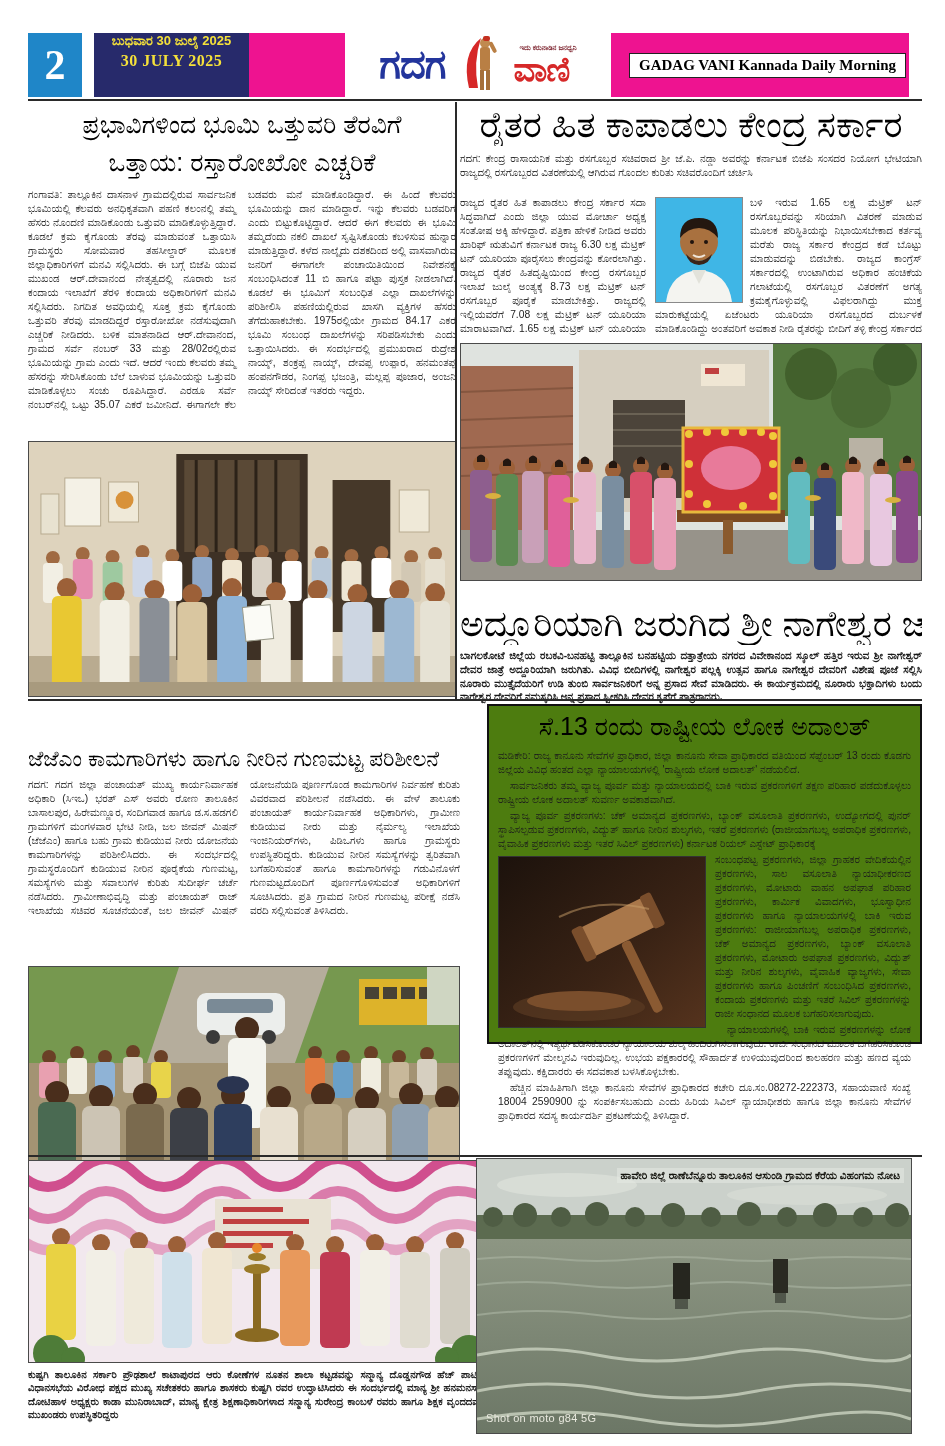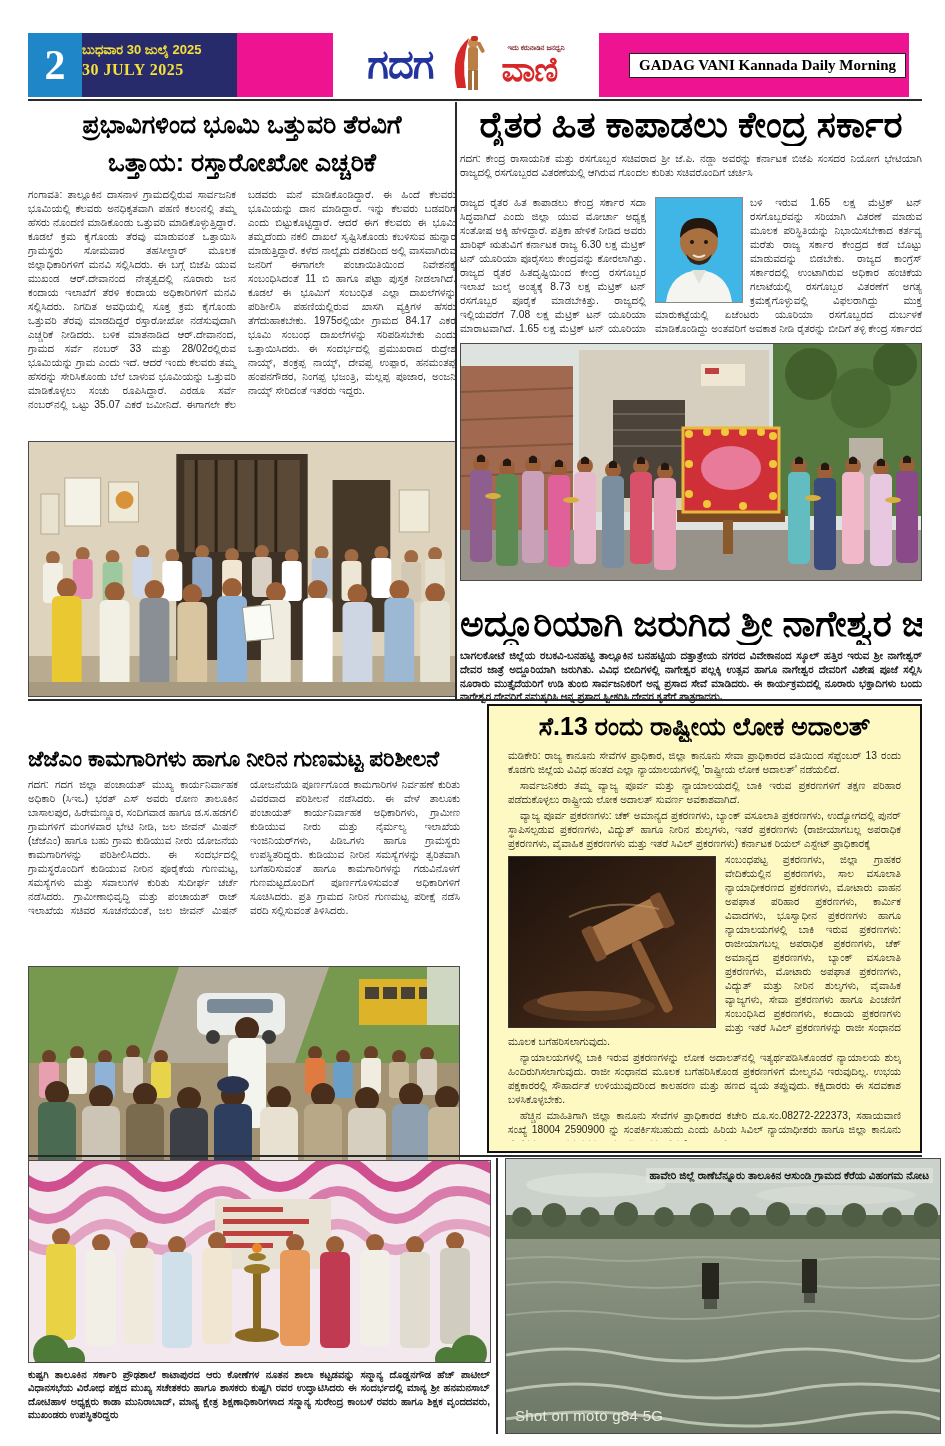--- a/index.html
+++ b/index.html
@@ -3,35 +3,35 @@
 <meta charset="utf-8">
 <style>
   html,body{margin:0;padding:0;background:#ffffff;}
   .page{position:relative;width:945px;height:1446px;background:#fff;overflow:hidden;
         font-family:"Liberation Sans",sans-serif;color:#1a1a1a;}
   .abs{position:absolute;}
   
   .hdr{left:28px;top:33px;width:881px;height:64px;display:flex;}
   .h-num{width:54px;background:#1f86c8;color:#fff;display:flex;align-items:center;justify-content:center;
          font-family:"Liberation Serif",serif;font-size:42px;font-weight:700;}
-  .h-date{width:155px;background:#272a6b;color:#f5e13a;padding-top:9px;box-sizing:border-box;}
+  .h-date{width:155px;background:#272a6b;color:#f5e13a;text-align:center;box-sizing:border-box;margin-left:12px;}
   .h-date .l1{font-size:13px;font-weight:700;}
   .h-date .l2{font-family:"Liberation Serif",serif;font-size:16px;font-weight:700;margin-top:3px;letter-spacing:.5px;}
   .h-sp{width:96px;background:#ee1390;}
   .h-logo{width:266px;background:#fff;display:flex;align-items:center;justify-content:center;gap:14px;}
   .lg1{font-size:40px;font-weight:700;color:#23359c;letter-spacing:-1px;}
   .lg-right{display:flex;flex-direction:column;align-items:flex-start;}
   .lg-tag{font-size:7px;color:#7a1f2a;font-weight:700;margin-left:6px;}
   .lg2{font-size:34px;font-weight:700;color:#d62828;letter-spacing:-1px;line-height:1;}
   .h-banner{flex:1;background:#ee1390;display:flex;align-items:center;justify-content:flex-end;}
   .h-banner .inset{background:#fff;border:1px solid #222;margin-right:3px;padding:3px 9px;
         font-family:"Liberation Serif",serif;font-size:15px;font-weight:700;color:#000;white-space:nowrap;}
   .rule{background:#2a2a2a;}
   
-  .headline{font-weight:700;color:#000;text-align:center;}
+  .headline{font-weight:400;color:#000;text-align:center;}
   .bodytext{font-size:10.3px;line-height:14px;text-align:justify;color:#1c1c1c;overflow:hidden;}
   .bodytext p{margin:0 0 2px 0;text-indent:12px;}
   .bodytext p.noind{text-indent:0;}
   .photo{border:1px solid #4a4a4a;overflow:hidden;background:#cfcabb;}
   .photo svg{display:block;width:100%;height:100%;}
   
   .a1{left:28px;top:106px;width:428px;}
   .a1 .headline{font-size:25px;line-height:1.5;}
   .a1-body{margin-top:7px;height:248px;column-count:2;column-gap:12px;}
   .a1-photo{margin-top:5px;width:426px;height:254px;}
@@ -46,32 +46,32 @@
   .port svg{display:block;width:100%;height:100%;}
   .a2-photo{margin-top:7px;width:460px;height:236px;}
   .a2-h2{margin-top:22px;font-size:29px;white-space:nowrap;overflow:hidden;}
   .a2-cap{margin-top:4px;font-size:10.3px;line-height:13.8px;font-weight:600;text-align:justify;height:58px;overflow:hidden;}
   
   .a3{left:28px;top:730px;width:432px;margin-top:17px;}
   .a3 .headline{font-size:21.5px;white-space:nowrap;overflow:hidden;text-align:left;}
   .a3-body{margin-top:6px;height:184px;column-count:2;column-gap:12px;}
   .a3-photo{margin-top:4px;width:430px;height:220px;}
   
-  .a4{left:487px;top:704px;width:435px;height:449px;border:2px solid #111;box-sizing:border-box;padding:4px 19px;background:#fef9c3;}
+  .a4{left:487px;top:704px;width:435px;height:340px;border:2px solid #111;box-sizing:border-box;padding:4px 9px;background:#4d7c0f;}
   .a4 .headline{font-size:25px;margin:2px 0 7px 0;white-space:nowrap;overflow:hidden;}
   .a4-body{height:392px;}
   .gavel{float:left;width:206px;height:170px;margin:3px 9px 2px 0;border:1px solid #333;overflow:hidden;}
   .gavel svg{display:block;width:100%;height:100%;}
   
   .ph-school{left:28px;top:1160px;width:461px;height:201px;}
   .cap-school{left:28px;top:1368px;width:462px;font-size:10px;line-height:13.4px;font-weight:600;text-align:justify;color:#222;}
-  .ph-lake{left:505px;top:1158px;width:434px;height:274px;}
+  .ph-lake{left:476px;top:1158px;width:434px;height:274px;}
   .lake-cap{position:absolute;top:9px;right:7px;font-size:10.5px;font-weight:700;color:#15150f;
             background:rgba(230,233,228,.55);padding:1px 4px;}
-  .lake-wm{position:absolute;left:9px;bottom:9px;font-size:15px;color:#e9e9df;letter-spacing:.3px;}
+  .lake-wm{position:absolute;left:9px;bottom:9px;font-size:11px;color:#e9e9df;letter-spacing:.3px;}
 </style>
 </head>
 <body>
 
 <div class="page">
 
   <div class="abs hdr">
     <div class="h-num">2</div>
     <div class="h-date">
       <div class="l1">ಬುಧವಾರ 30 ಜುಲೈ 2025</div>

